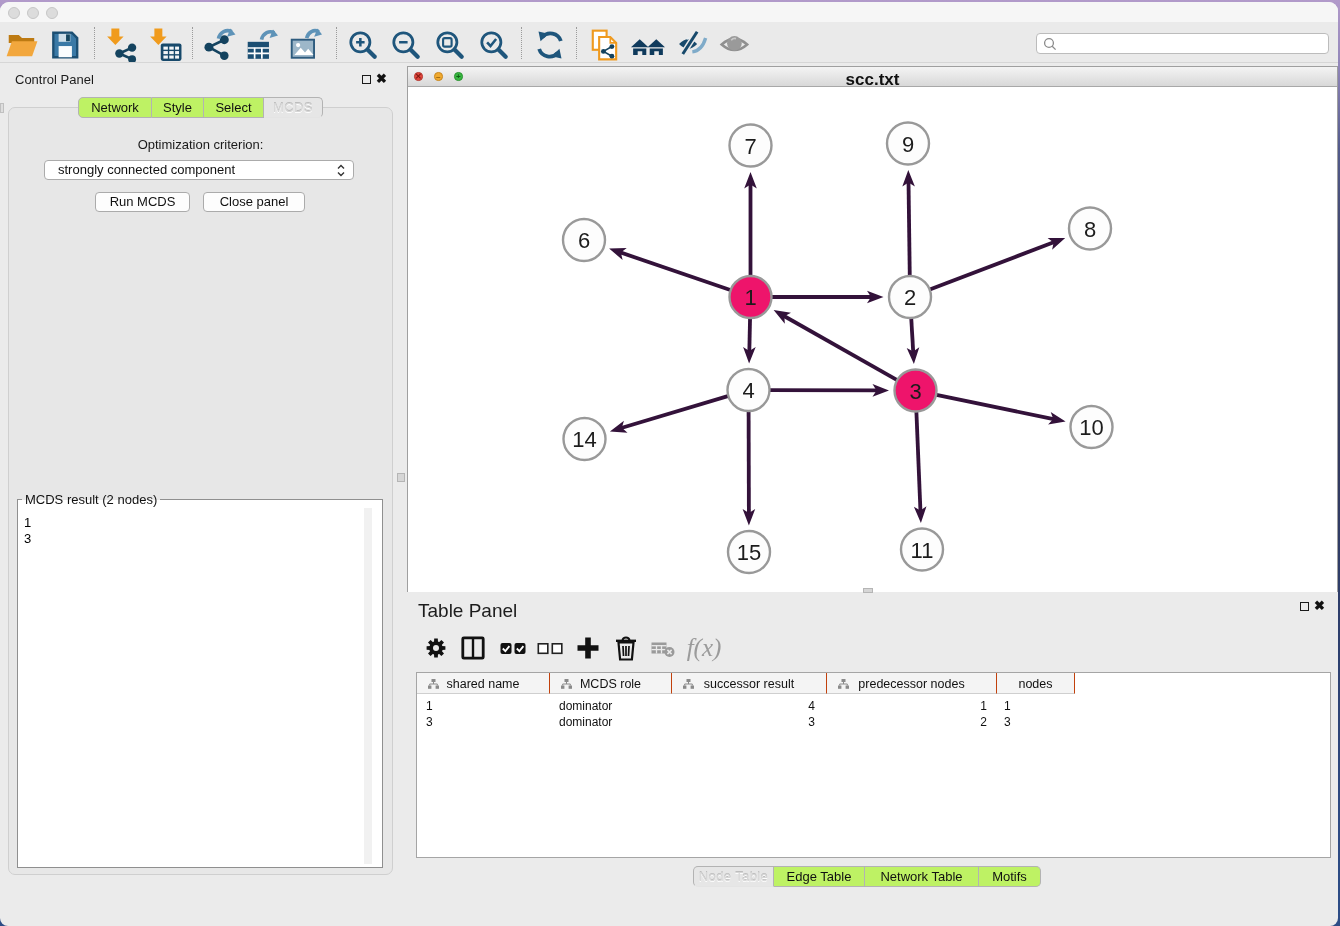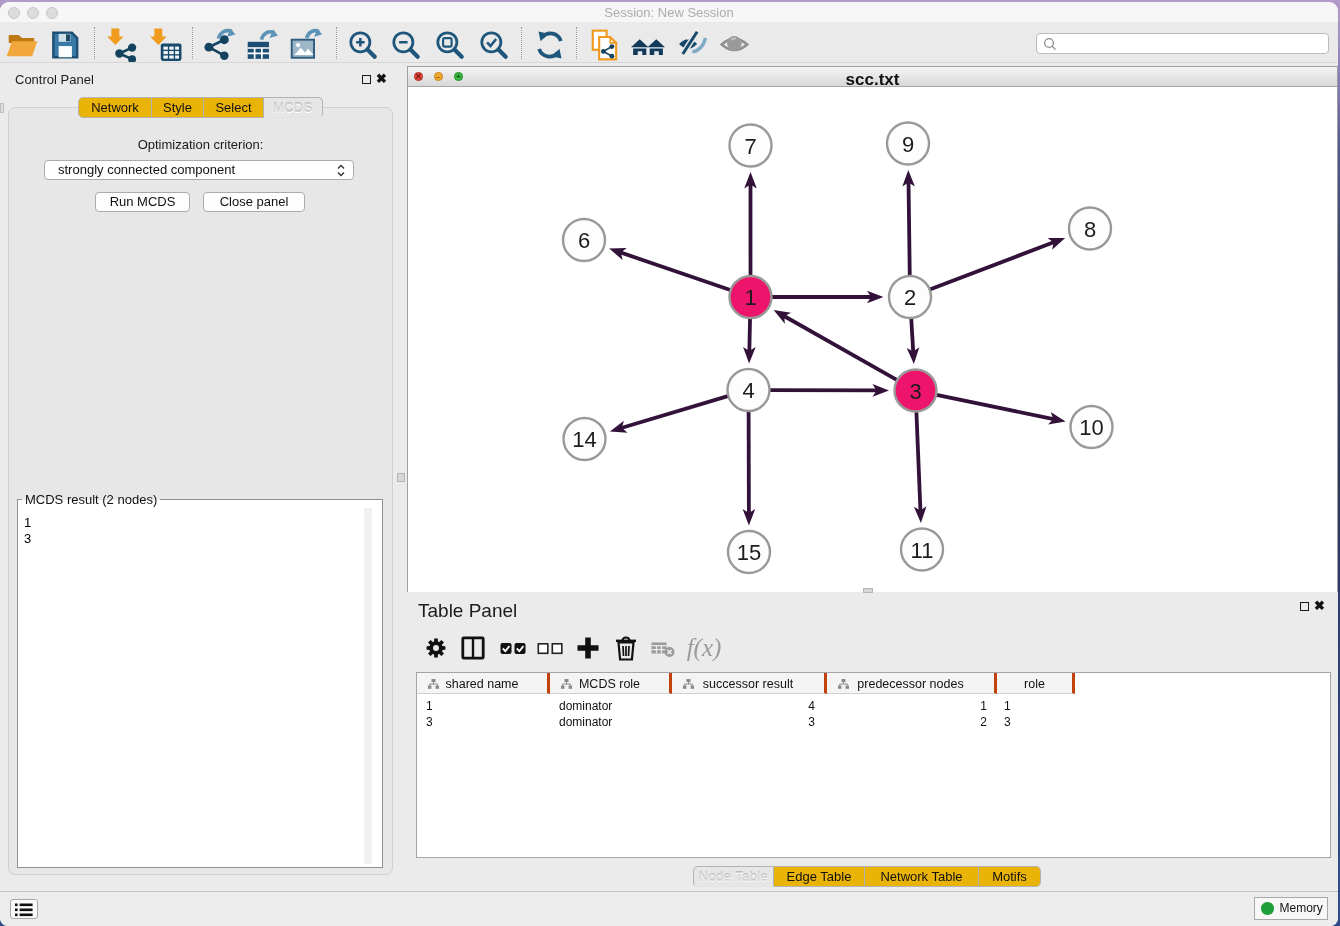--- a/index.html
+++ b/index.html
@@ -16,56 +16,55 @@
 .tsep{position:absolute;top:5px;height:32px;width:0;border-left:1px dotted #9b9b9b}
 .tico{position:absolute;top:6px;width:34px;height:34px}
 .tico svg{width:34px;height:34px}
 
 #search{position:absolute;left:1036px;top:33px;width:293px;height:21px;background:#fff;border:1px solid #bcbcbc;border-radius:4px}
 
 #cp-title{position:absolute;left:15px;top:72px;font-size:13px;color:#1c1c1c}
 .sqico{position:absolute;width:9px;height:9px;border:1.5px solid #1a1a1a;background:transparent}
 .xico{position:absolute;font-size:13px;font-weight:bold;color:#111}
 .tabs{position:absolute;display:flex;height:21px;font-size:13px;z-index:5}
-.tab{border:1px solid #b3b3b3;border-left:none;background:#eab308;color:#111;display:flex;align-items:center;justify-content:center;white-space:nowrap}
+.tab{border:1px solid #b3b3b3;border-left:none;background:#bef264;color:#111;display:flex;align-items:center;justify-content:center;white-space:nowrap}
 .tab.first{border-left:1px solid #b3b3b3;border-radius:5px 0 0 5px}
 .tab.last{border-radius:0 5px 5px 0}
 .tab.sel{background:#e6e6e6;color:#d6d6d6;letter-spacing:0.4px;text-shadow:0 1px 0 #fdfdfd, 0 -1px 0 #bdbdbd;border-bottom-color:#e4e4e4}
 #cp-panel{position:absolute;left:8px;top:107px;width:385px;height:768px;background:#e7e7e7;border:1px solid #cfcfcf;border-radius:7px}
 #opt-label{position:absolute;left:8px;top:137px;width:385px;text-align:center;font-size:13px;color:#1a1a1a}
 #cp-select{position:absolute;left:44px;top:160px;width:310px;height:20px;background:#fff;border:1px solid #ababab;border-radius:4px;font-size:13px;color:#111;line-height:18px;padding-left:13px}
 .btn{position:absolute;height:20px;background:#fdfdfd;border:1px solid #ababab;border-radius:4px;font-size:13px;color:#111;text-align:center;line-height:18px}
 #fieldset{position:absolute;left:17px;top:499px;width:366px;height:369px;background:#fff;border:1px solid #8f8f8f}
 #fieldlegend{position:absolute;left:22px;top:492px;font-size:13px;color:#111;padding:0 3px;background:linear-gradient(#e7e7e7 50%,#fff 50%)}
 
 #net{position:absolute;left:407px;top:66px;width:931px;height:526px;background:#fff;border:1px solid #9f9f9f;border-bottom:none}
 #net-head{position:absolute;left:0;top:0;right:0;height:20px;background:linear-gradient(#f4f4f4,#d8d8d8);border-bottom:1px solid #a8a8a8}
 .mdot{position:absolute;top:5px;width:8.5px;height:8.5px;border-radius:50%;font-size:8px;font-weight:bold;text-align:center;line-height:8.5px}
 #net-title{position:absolute;left:0;right:0;top:3px;text-align:center;font-size:17px;font-weight:bold;color:#111}
 
 #tp-title{position:absolute;left:418px;top:600px;font-size:19px;color:#1c1c1c}
 .bico{position:absolute;top:634px;width:28px;height:28px}
 .bico svg{width:28px;height:28px}
 #tbl{position:absolute;left:416px;top:672px;width:915px;height:186px;background:#fff;border:1px solid #a5a5a5;font-size:12px;color:#111}
-.th{position:absolute;top:0;height:21px;background:#f4f4f4;border-right:3px solid #c2410c;border-bottom:1px solid #cfcfcf}
+.th{position:absolute;top:0;height:21px;background:#f4f4f4;border-right:1px solid #c2410c;border-bottom:1px solid #cfcfcf}
 .th .lbl{position:absolute;left:0;right:0;top:4px;text-align:center;font-size:12.5px}
 .cell{position:absolute;font-size:12px;color:#111}
 
 
 #status{position:absolute;left:0;right:0;bottom:0;height:35px;background:#ececec;border-top:1px solid #c2c2c2}
 #listbtn{position:absolute;left:10px;bottom:7px;width:28px;height:20px;background:#fbfbfb;border:1px solid #a8a8a8;border-radius:3px}
 #membtn{position:absolute;right:10px;bottom:6px;width:74px;height:23px;background:#f7f7f7;border:1px solid #a8a8a8;font-size:12px;color:#111;line-height:20px}
 </style></head>
 <body>
 <div id="win">
   <div id="titlebar">
     <div class="tdot" style="left:8px"></div>
     <div class="tdot" style="left:27px"></div>
     <div class="tdot" style="left:46px"></div>
-    <div id="ttitle">Session: New Session</div>
   </div>
   <div id="page">
   <div id="toolbar">
     <div class="tsep" style="left:94px"></div>
     <div class="tsep" style="left:192px"></div>
     <div class="tsep" style="left:336px"></div>
     <div class="tsep" style="left:521px"></div>
     <div class="tsep" style="left:576px"></div>
     <div class="tico" style="left:5px"><svg viewBox="0 0 32 32">
       <path d="M3.5 6.5 L13 6.5 L16 9.5 L27.5 9.5 L27.5 14 L3.5 14 Z" fill="#bd7a12"></path>
@@ -395,21 +394,21 @@
               <rect x="0" y="6.5" width="3.4" height="3.3"></rect>
               <rect x="7.6" y="6.5" width="3.4" height="3.3"></rect>
             </g>
             <g stroke="#8a8a8a" stroke-width="1">
               <path d="M5.5 3 v2 M1.7 6.5 v-1.5 h7.6 v1.5" fill="none"></path>
             </g>
           </svg>
           <span class="lbl">predecessor nodes</span>
         </div>
     <div class="th" style="left:580px;width:78px">
-          <span class="lbl">role</span>
+          <span class="lbl">nodes</span>
         </div>
     <div class="cell" style="left:9px;top:25.5px">1</div>
     <div class="cell" style="left:142px;top:25.5px">dominator</div>
     <div class="cell" style="left:255px;top:25.5px;width:143px;text-align:right">4</div>
     <div class="cell" style="left:410px;top:25.5px;width:160px;text-align:right">1</div>
     <div class="cell" style="left:587px;top:25.5px">1</div>
     <div class="cell" style="left:9px;top:42px">3</div>
     <div class="cell" style="left:142px;top:42px">dominator</div>
     <div class="cell" style="left:255px;top:42px;width:143px;text-align:right">3</div>
     <div class="cell" style="left:410px;top:42px;width:160px;text-align:right">2</div>
@@ -419,27 +418,14 @@
     <div class="tab sel first" style="width:81px">Node Table</div>
     <div class="tab" style="width:91px">Edge Table</div>
     <div class="tab" style="width:114px">Network Table</div>
     <div class="tab last" style="width:62px">Motifs</div>
   </div>
 
   <div class="abs" style="left:397px;top:473px;width:8px;height:9px;background:#d6d6d6;border:1px solid #b5b5b5"></div>
   <div class="abs" style="left:863px;top:588px;width:10px;height:5px;background:#d6d6d6;border:1px solid #b5b5b5"></div>
   <div class="abs" style="left:0;top:103px;width:4px;height:10px;background:#dedede;border:1px solid #c0c0c0"></div>
 
-  <div id="status">
-    <div id="listbtn"><svg style="margin:3px 0 0 4px" width="18" height="14" viewBox="0 0 18 14">
-      <g fill="#111">
-              <rect x="0" y="0.5" width="2.6" height="2.6"></rect>
-              <rect x="0" y="5.5" width="2.6" height="2.6"></rect>
-              <rect x="0" y="10.5" width="2.6" height="2.6"></rect>
-      <rect x="4.6" y="0.5" width="13" height="2.6"></rect>
-              <rect x="4.6" y="5.5" width="13" height="2.6"></rect>
-              <rect x="4.6" y="10.5" width="13" height="2.6"></rect>
-            </g>
-          </svg></div>
-    <div id="membtn"><span style="display:inline-block;width:12.5px;height:12.5px;border-radius:50%;background:#1f9e3c;vertical-align:-2.5px;margin:0 6px 0 6px"></span>Memory</div>
-  </div>
 </div>
 </div>
 
 </body></html>

